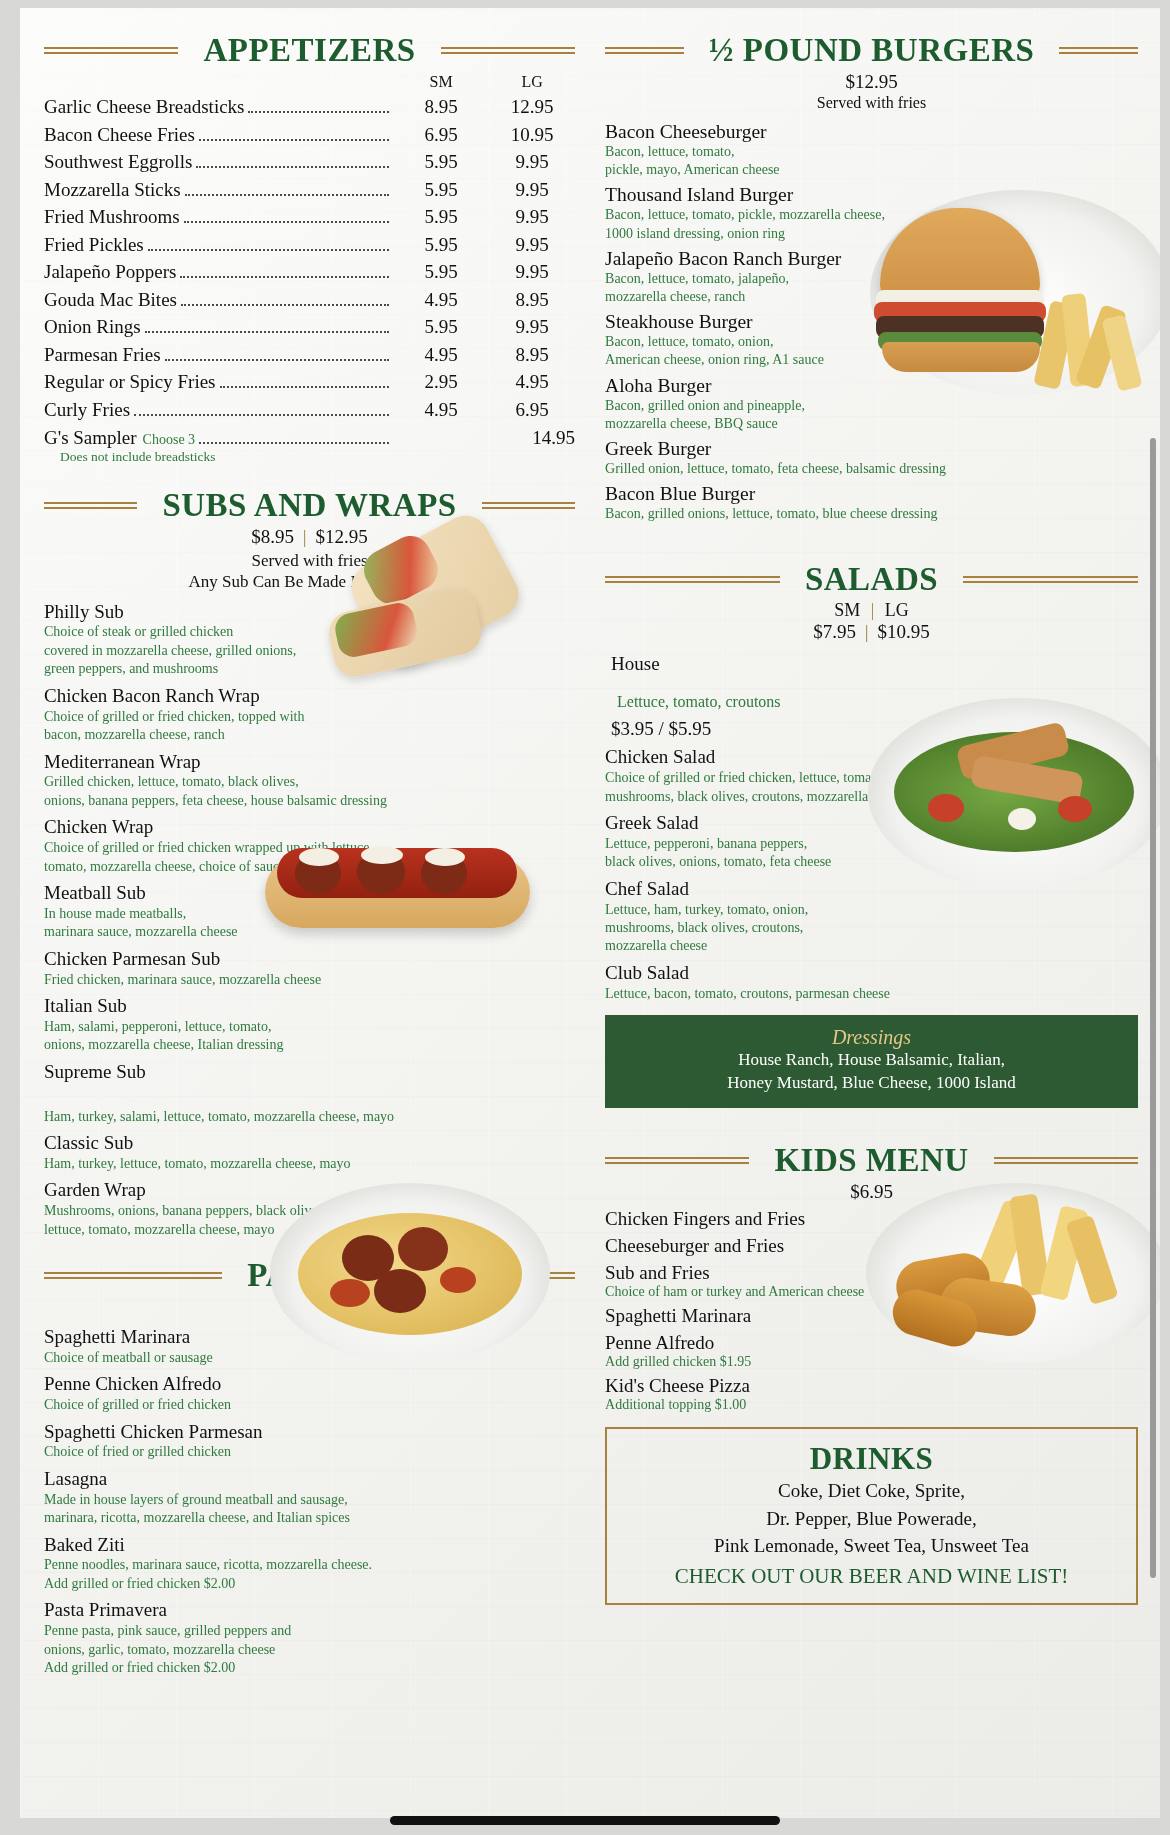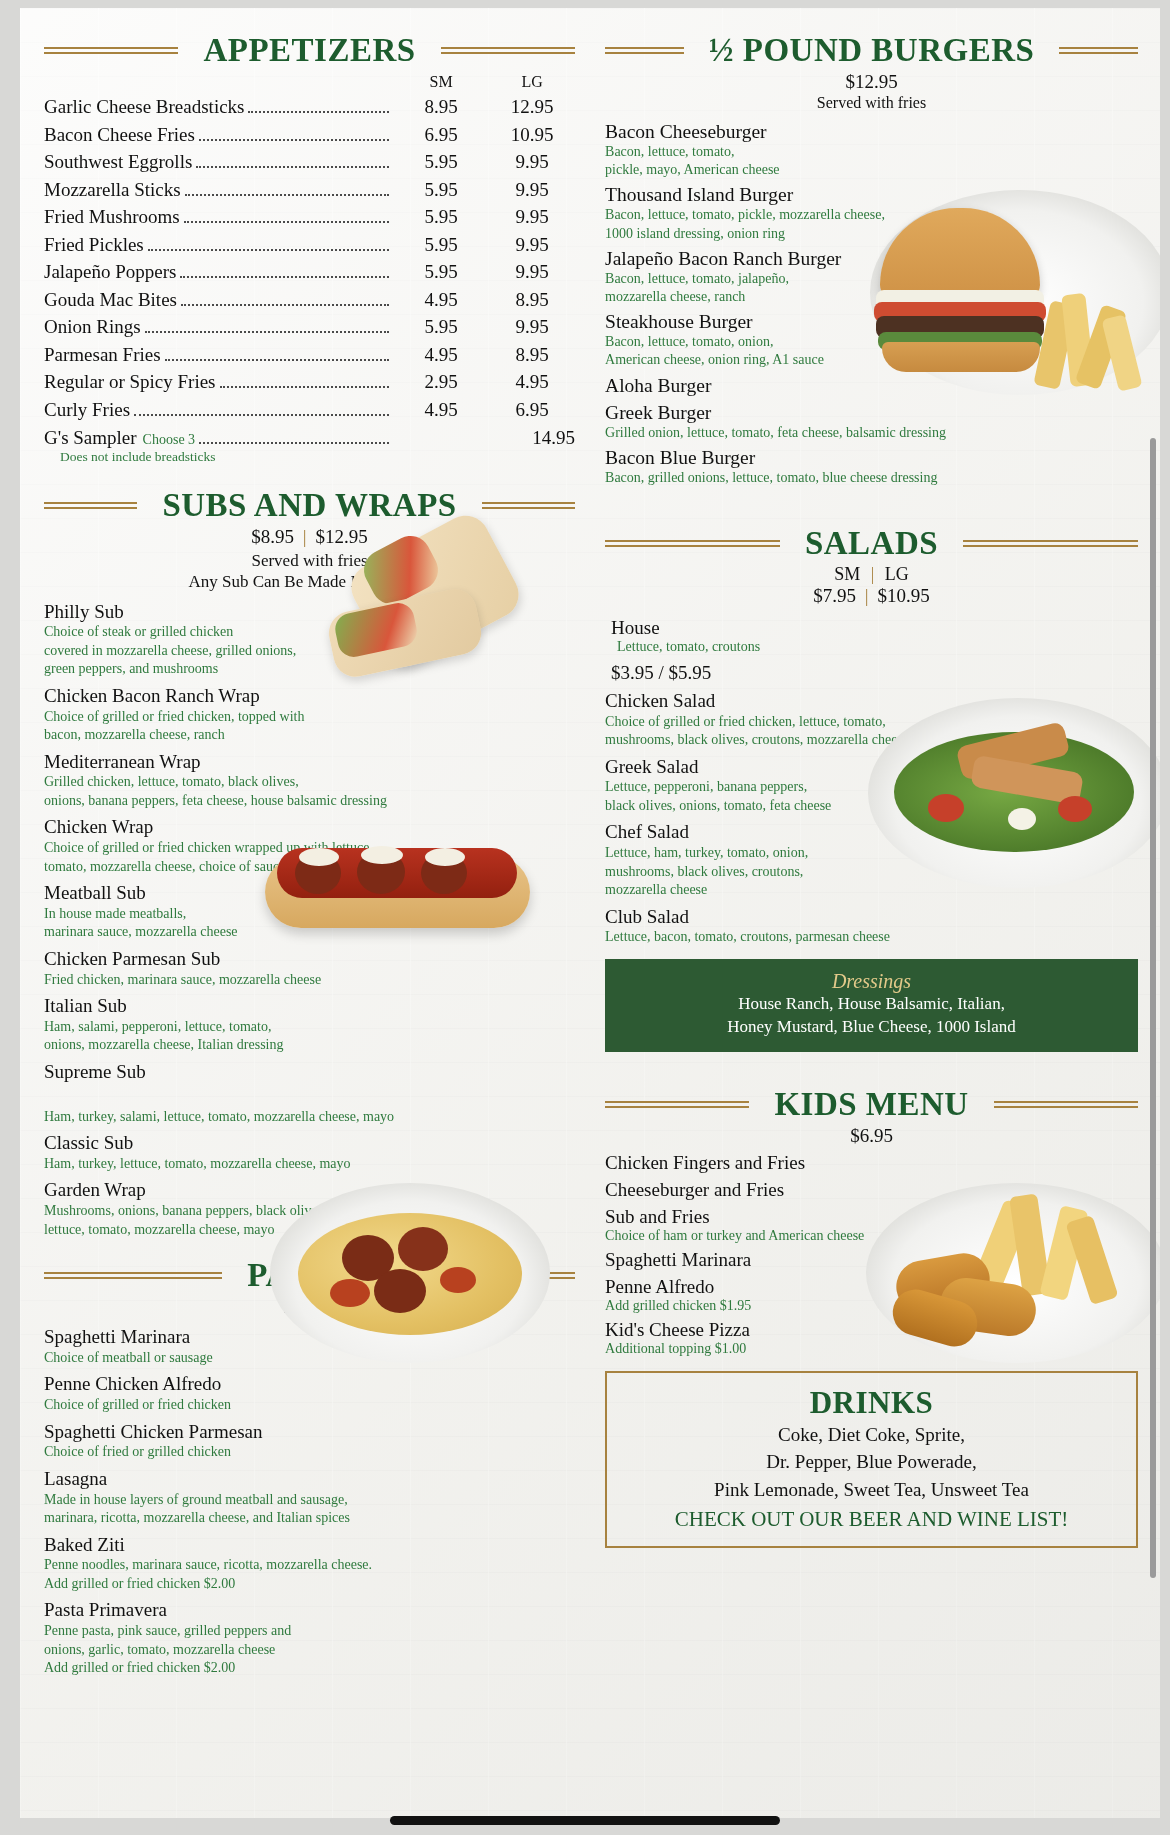--- a/index.html
+++ b/index.html
@@ -64,21 +64,21 @@
   .burger-dish{margin-top:5px;}
   .burger-dish .nm{font-size:19.5px;color:#111;}
   .burger-dish .ds{font-size:14px;color:#2f7a3e;line-height:1.3;}
 
   .sizes{text-align:center;font-size:21px;color:#111;margin-top:2px;}
   .sizes .sep{color:#a7823f;padding:0 6px;}
   .sizes .lgword{font-size:20px;}
 
   .salad-row{display:flex;align-items:baseline;font-size:19px;color:#111;margin-top:4px;flex-direction:column;}
   .salad-row .nm{white-space:nowrap;}
-  .salad-row .ds{font-size:14px;color:#2f7a3e;padding-left:6px;}
+  .salad-row .ds{font-size:16px;color:#2f7a3e;padding-left:6px;margin-top:18px;}
   .salad-row .dots{flex:1;border-bottom:2px dotted #4a4a4a;margin:0 6px 5px;height:0;}
   .salad-row .pp{white-space:nowrap;font-size:19px;}
 
   .dressbox{
     margin-top:12px;background:#2d5a33;color:#fff;text-align:center;
     padding:10px 8px 12px;border:1px solid #2d5a33;
   }
   .dressbox .t{color:#e2c98a;font-style:italic;font-size:20px;}
   .dressbox .l{font-size:17px;line-height:1.35;}
 
@@ -364,20 +364,22 @@
           <div class="ds" style="white-space:pre-line;">Bacon, lettuce, tomato, jalapeño,
 mozzarella cheese, ranch</div>
         </div>
       <div class="burger-dish">
           <div class="nm">Steakhouse Burger</div>
           <div class="ds" style="white-space:pre-line;">Bacon, lettuce, tomato, onion,
 American cheese, onion ring, A1 sauce</div>
         </div>
       <div class="burger-dish">
           <div class="nm">Aloha Burger</div>
+          <div class="ds" style="white-space:pre-line;">Bacon, grilled onion and pineapple,
+mozzarella cheese, BBQ sauce</div>
         </div>
       <div class="burger-dish">
           <div class="nm">Greek Burger</div>
           <div class="ds" style="white-space:pre-line;">Grilled onion, lettuce, tomato, feta cheese, balsamic dressing</div>
         </div>
       <div class="burger-dish">
           <div class="nm">Bacon Blue Burger</div>
           <div class="ds" style="white-space:pre-line;">Bacon, grilled onions, lettuce, tomato, blue cheese dressing</div>
         </div>
 

